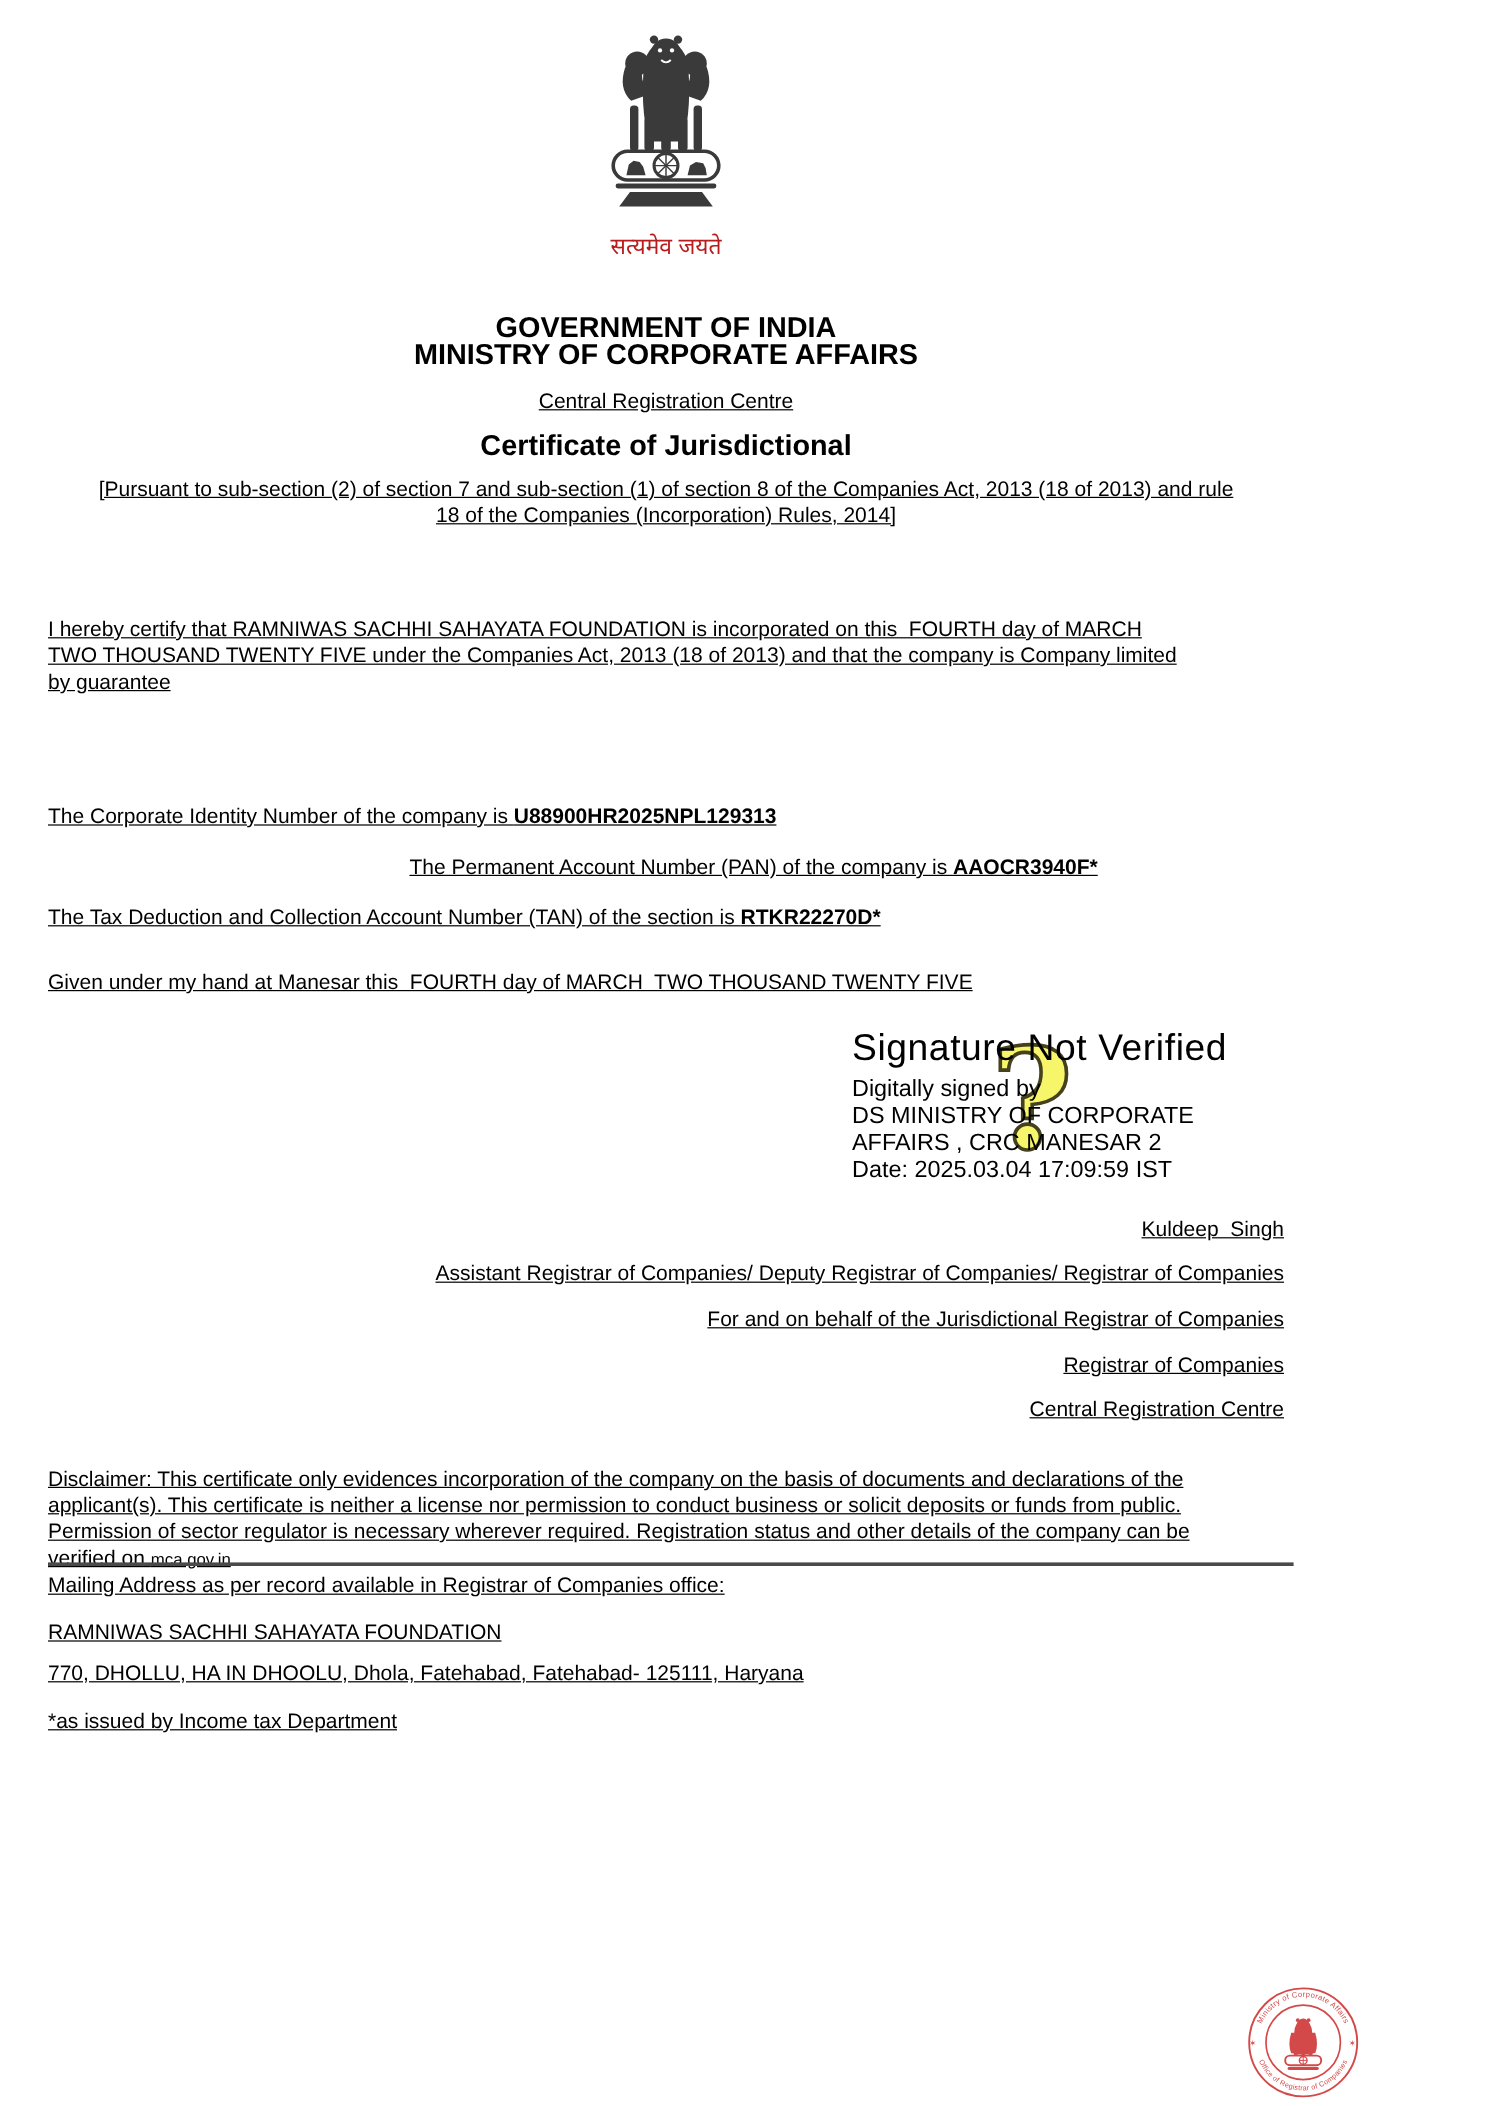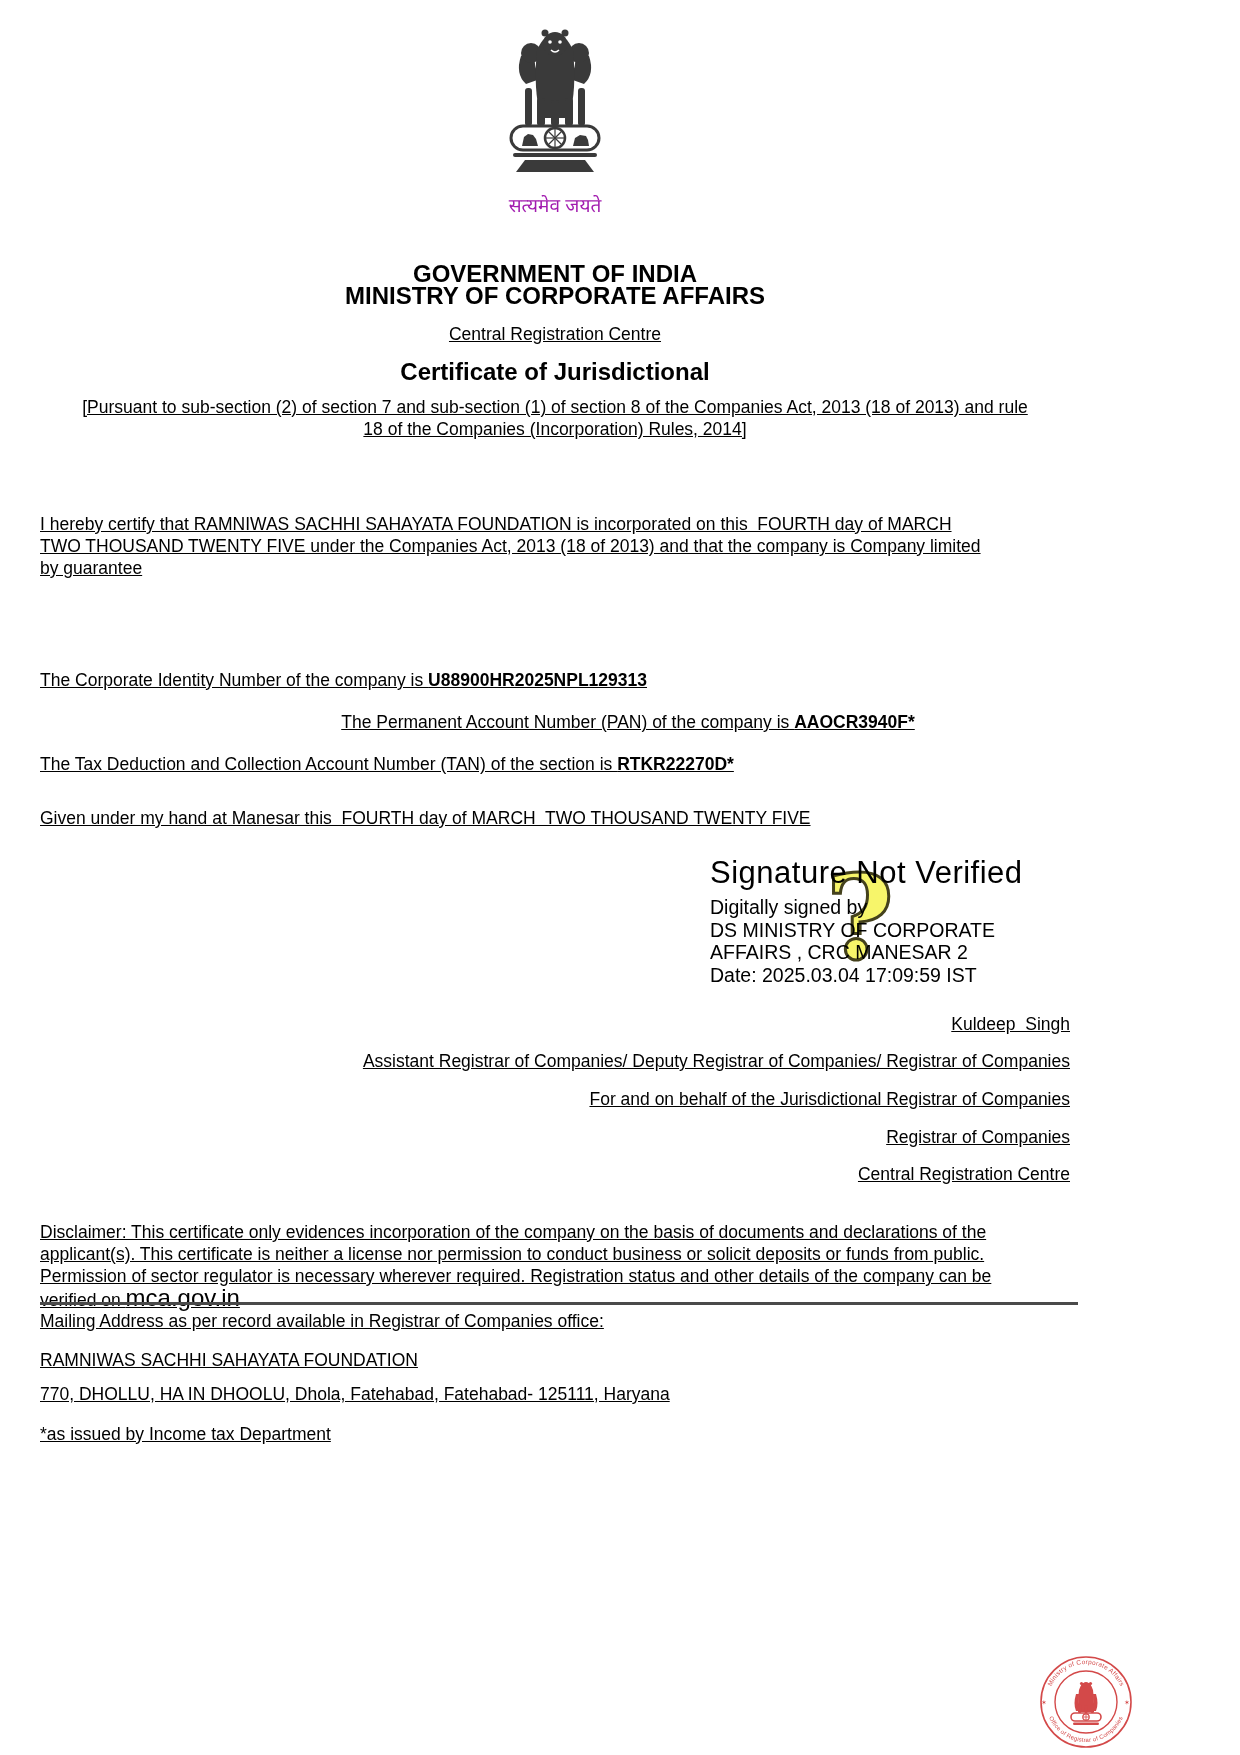--- a/index.html
+++ b/index.html
@@ -11,33 +11,33 @@
     color:#000;
     overflow:hidden;
   }
   .abs{position:absolute;}
   .pre{white-space:pre-wrap;}
   .center-col{left:40px;width:1030px;text-align:center;}
   .right-col{left:40px;width:1030px;text-align:right;}
   .body-text{font-size:17.5px;line-height:22px;text-decoration:underline;}
   .hdr-bold{font-weight:bold;font-size:24px;line-height:22px;}
   .emblem-wrap{left:495px;top:20px;width:120px;height:172px;}
-  .motto{left:40px;width:1030px;top:192px;text-align:center;font-size:19px;color:#a21caf;}
+  .motto{left:40px;width:1030px;top:192px;text-align:center;font-size:19px;color:#b91c1c;}
   .sig-status{left:710px;top:855px;font-size:31px;letter-spacing:0.5px;z-index:2;}
   .sig-details{left:710px;top:896px;font-size:19.5px;line-height:22.5px;z-index:2;}
   .q-badge{
     left:800px;top:852px;width:120px;height:140px;
     font-family:"DejaVu Serif", serif;
     font-weight:bold;font-size:116px;line-height:130px;
     color:#f7f56a;
     -webkit-text-stroke:3px #44411c;
     text-align:center;z-index:1;
   }
   .divider{left:40px;top:1302px;width:1038px;height:3px;background:#4a4a4a;}
-  .mca{font-size:24px;}
+  .mca{font-size:14px;}
   .seal-wrap{left:1038px;top:1654px;width:96px;height:96px;opacity:0.85;}
   b{font-weight:bold;}
 </style>
 </head>
 <body>
 
 <div class="page">
 
   <div class="abs emblem-wrap">
     <svg viewBox="0 0 120 172" width="120" height="172">

